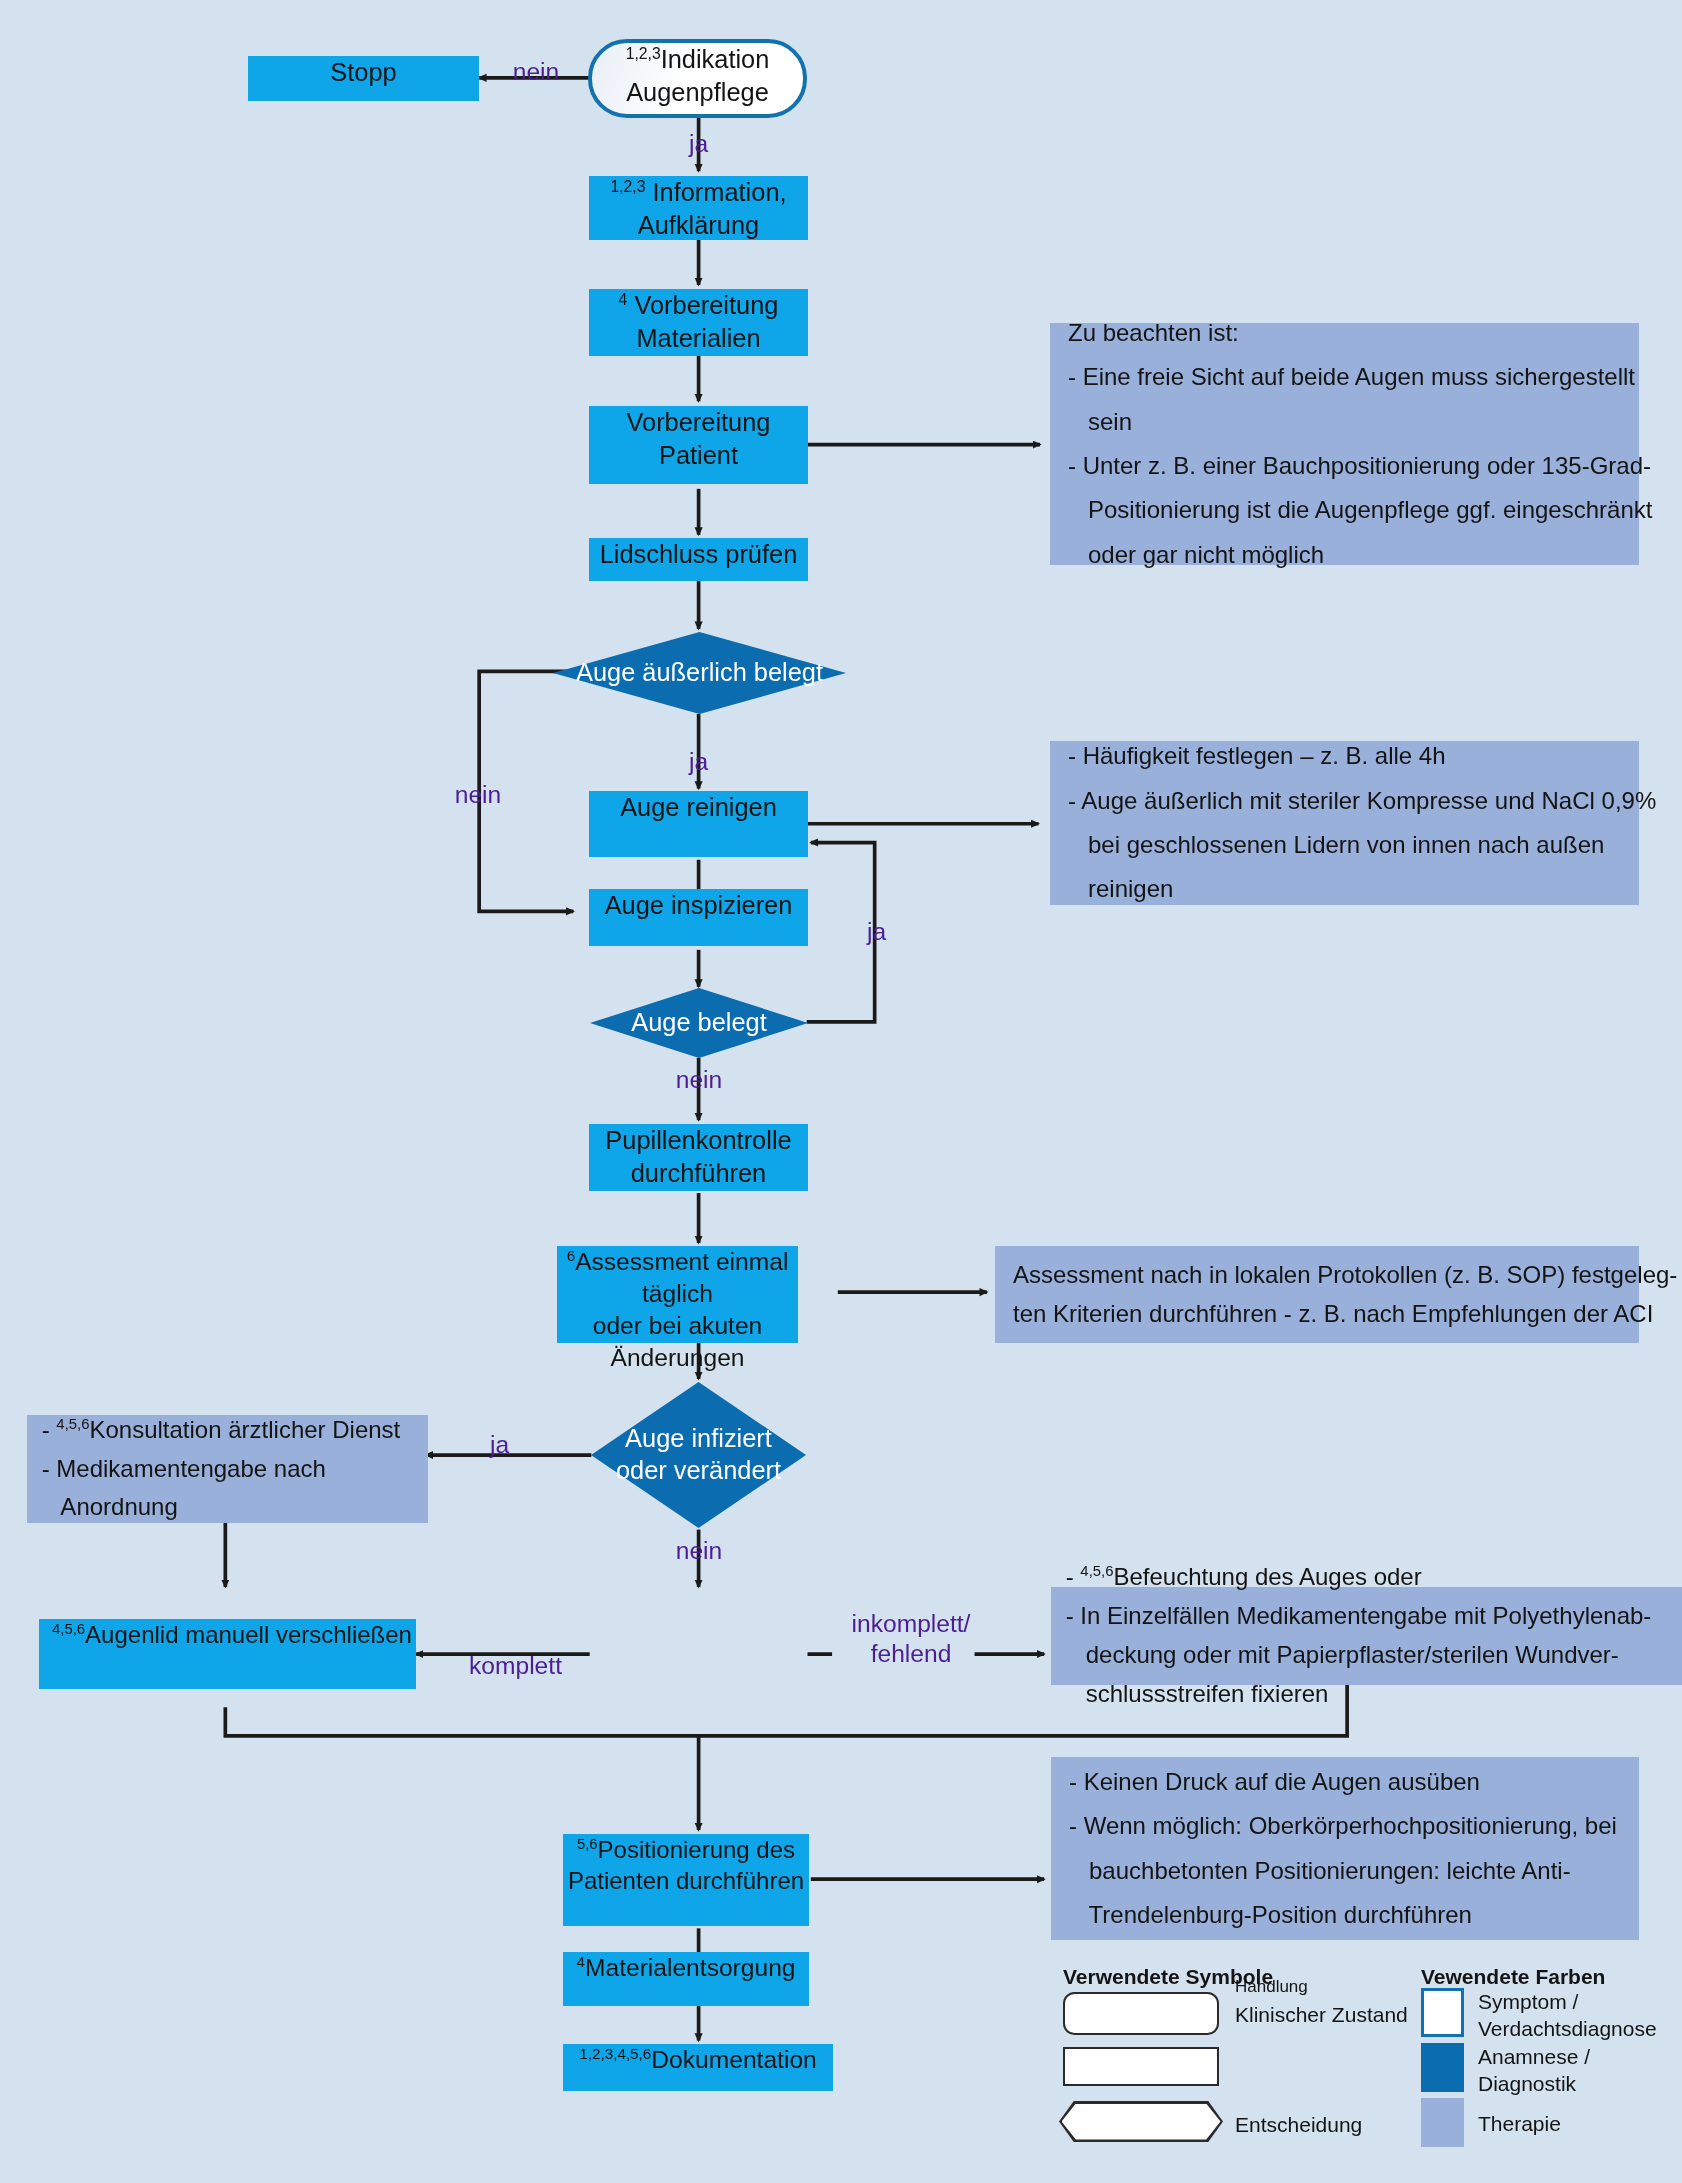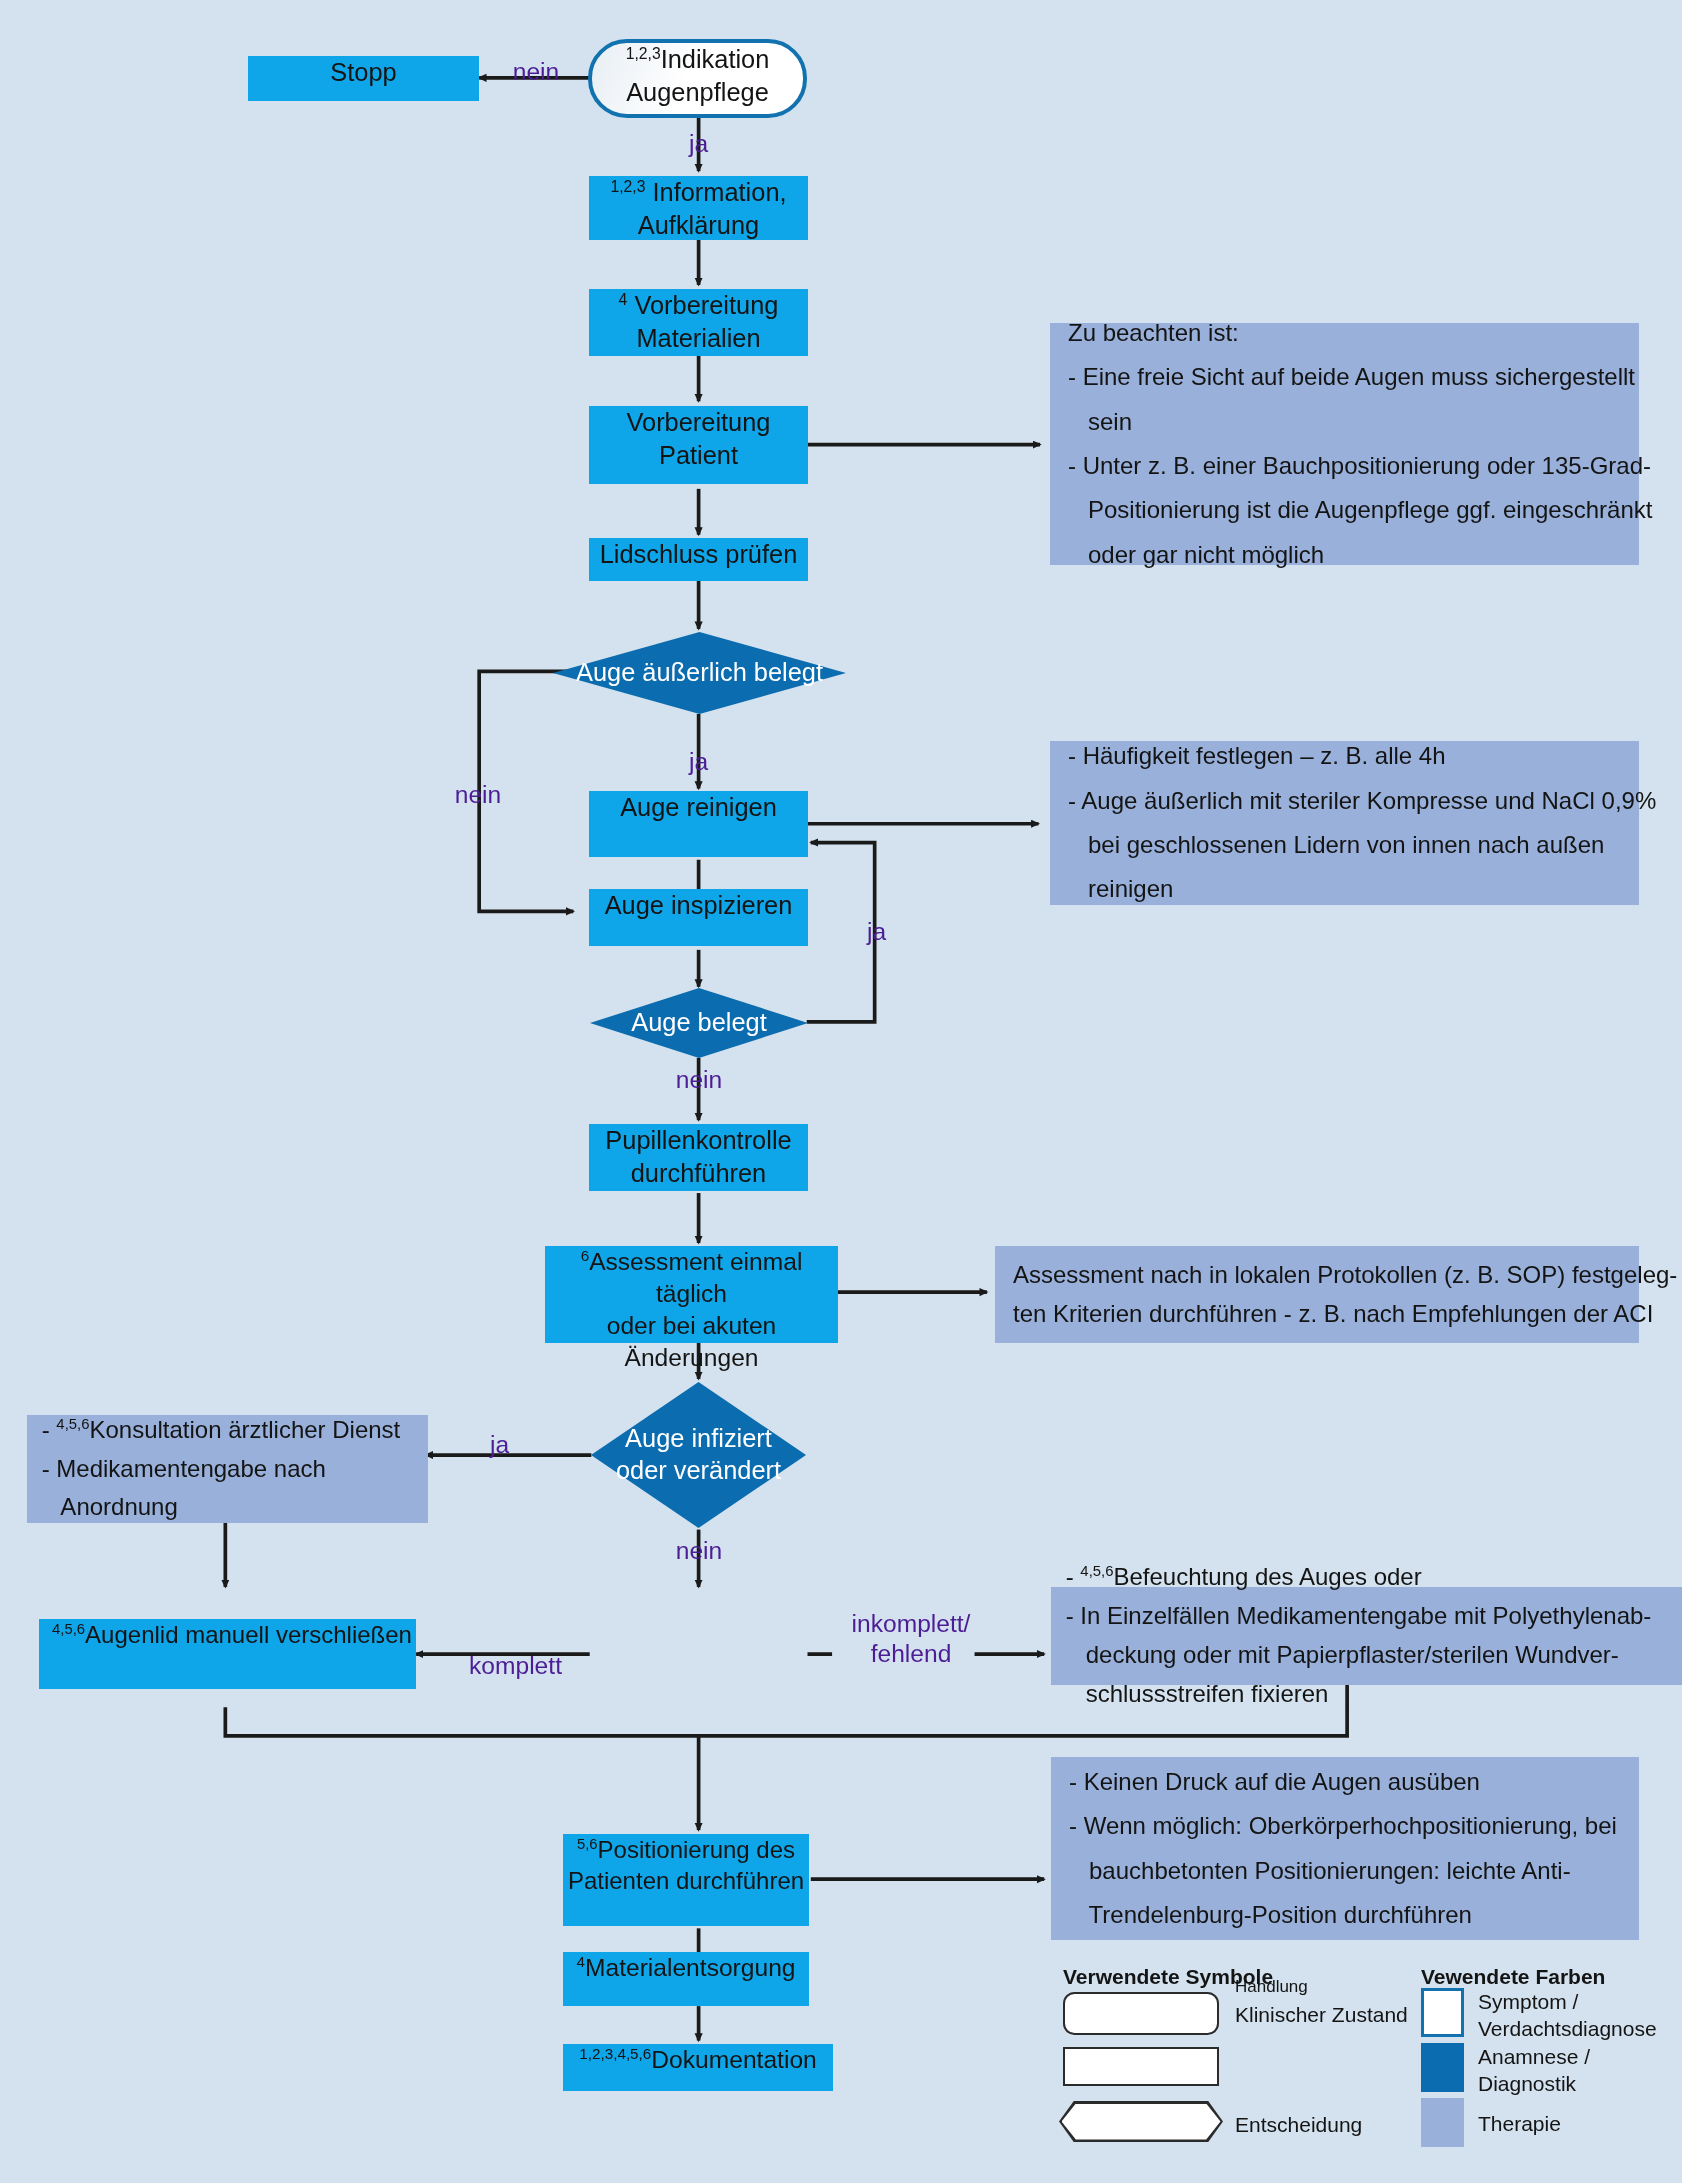--- a/index.html
+++ b/index.html
@@ -223,21 +223,21 @@
 
   <div class="diamond" style="left:590px;top:988px;width:218px;height:70px;font-size:25.4px;">
     <span class="dshape"></span>
     <span class="dlabel">Auge belegt</span>
   </div>
 
   <div class="node therapy" style="left:589px;top:1124px;width:219px;height:67px;font-size:25.4px;">
     <span>Pupillenkontrolle<br>durchführen</span>
   </div>
 
-  <div class="node therapy" style="left:545px;top:1246px;width:293px;height:97px;font-size:24.6px;">
+  <div class="node therapy" style="left:557px;top:1246px;width:241px;height:97px;font-size:24.6px;">
     <span>
       <sup>6</sup>Assessment einmal täglich<br>oder bei akuten Änderungen
     </span>
   </div>
 
   <div class="diamond" style="left:591px;top:1382px;width:215px;height:146px;font-size:25.4px;">
     <span class="dshape"></span>
     <span class="dlabel">Auge infiziert<br>oder verändert</span>
   </div>
 

